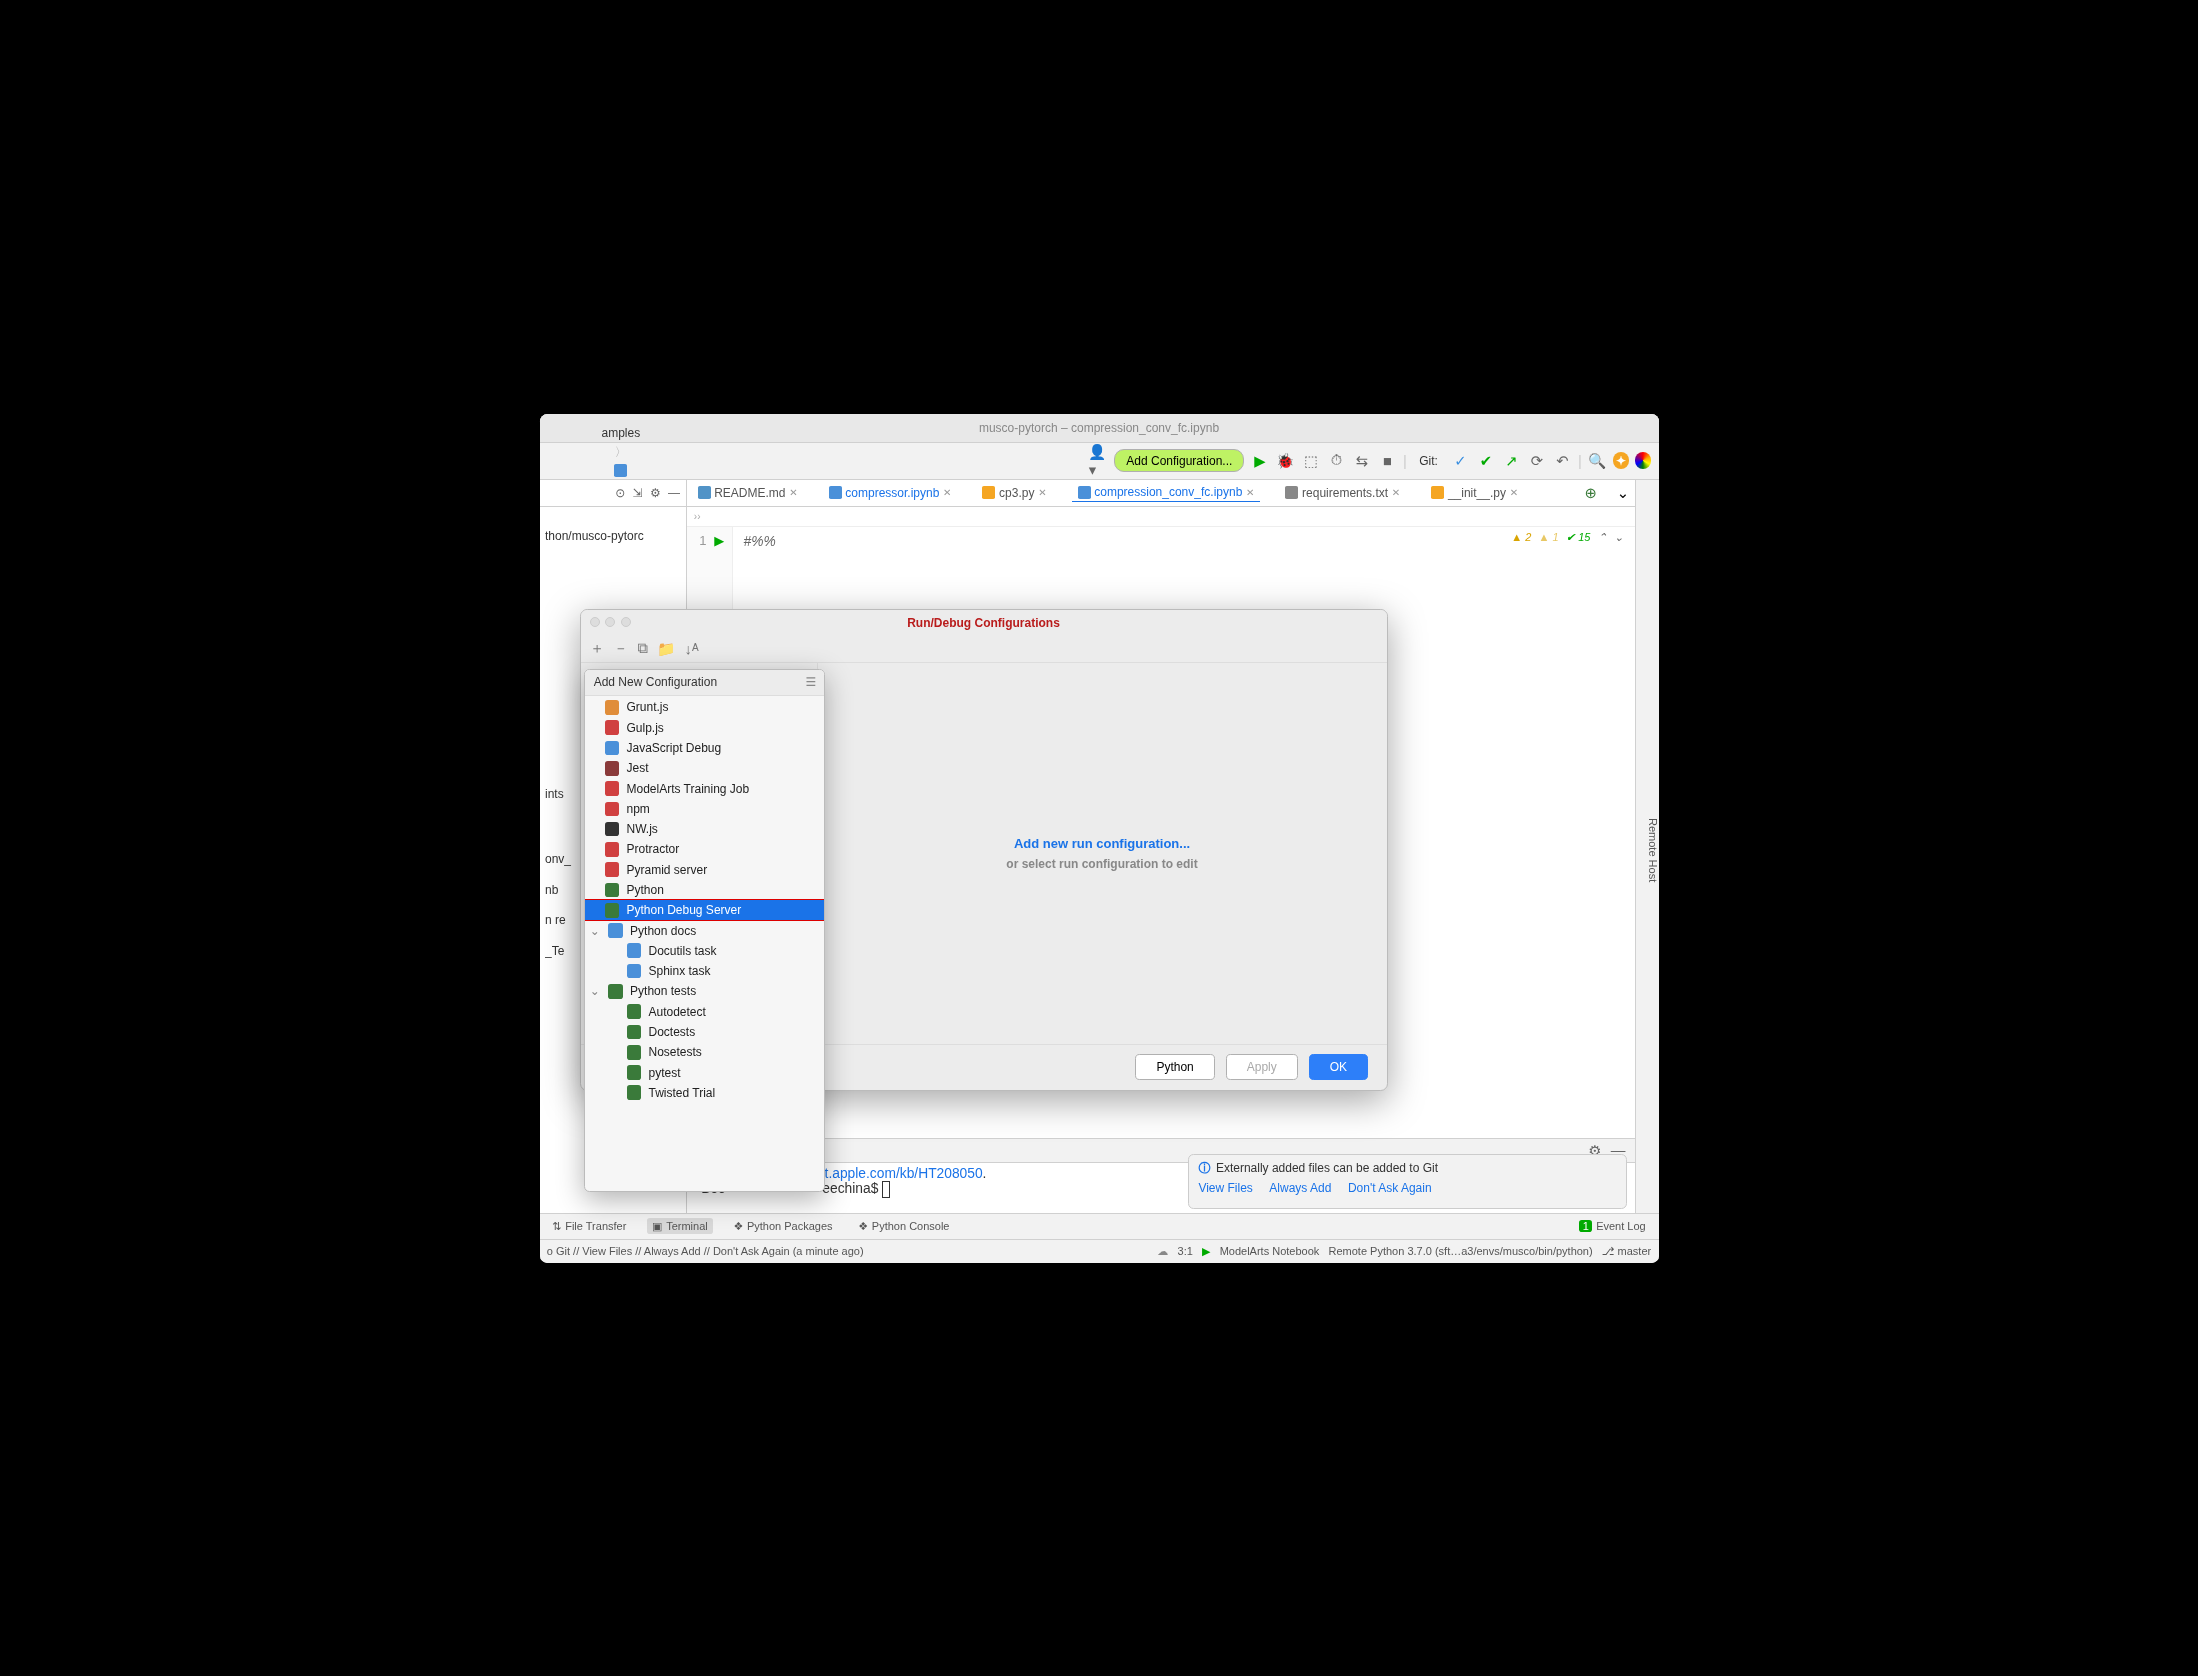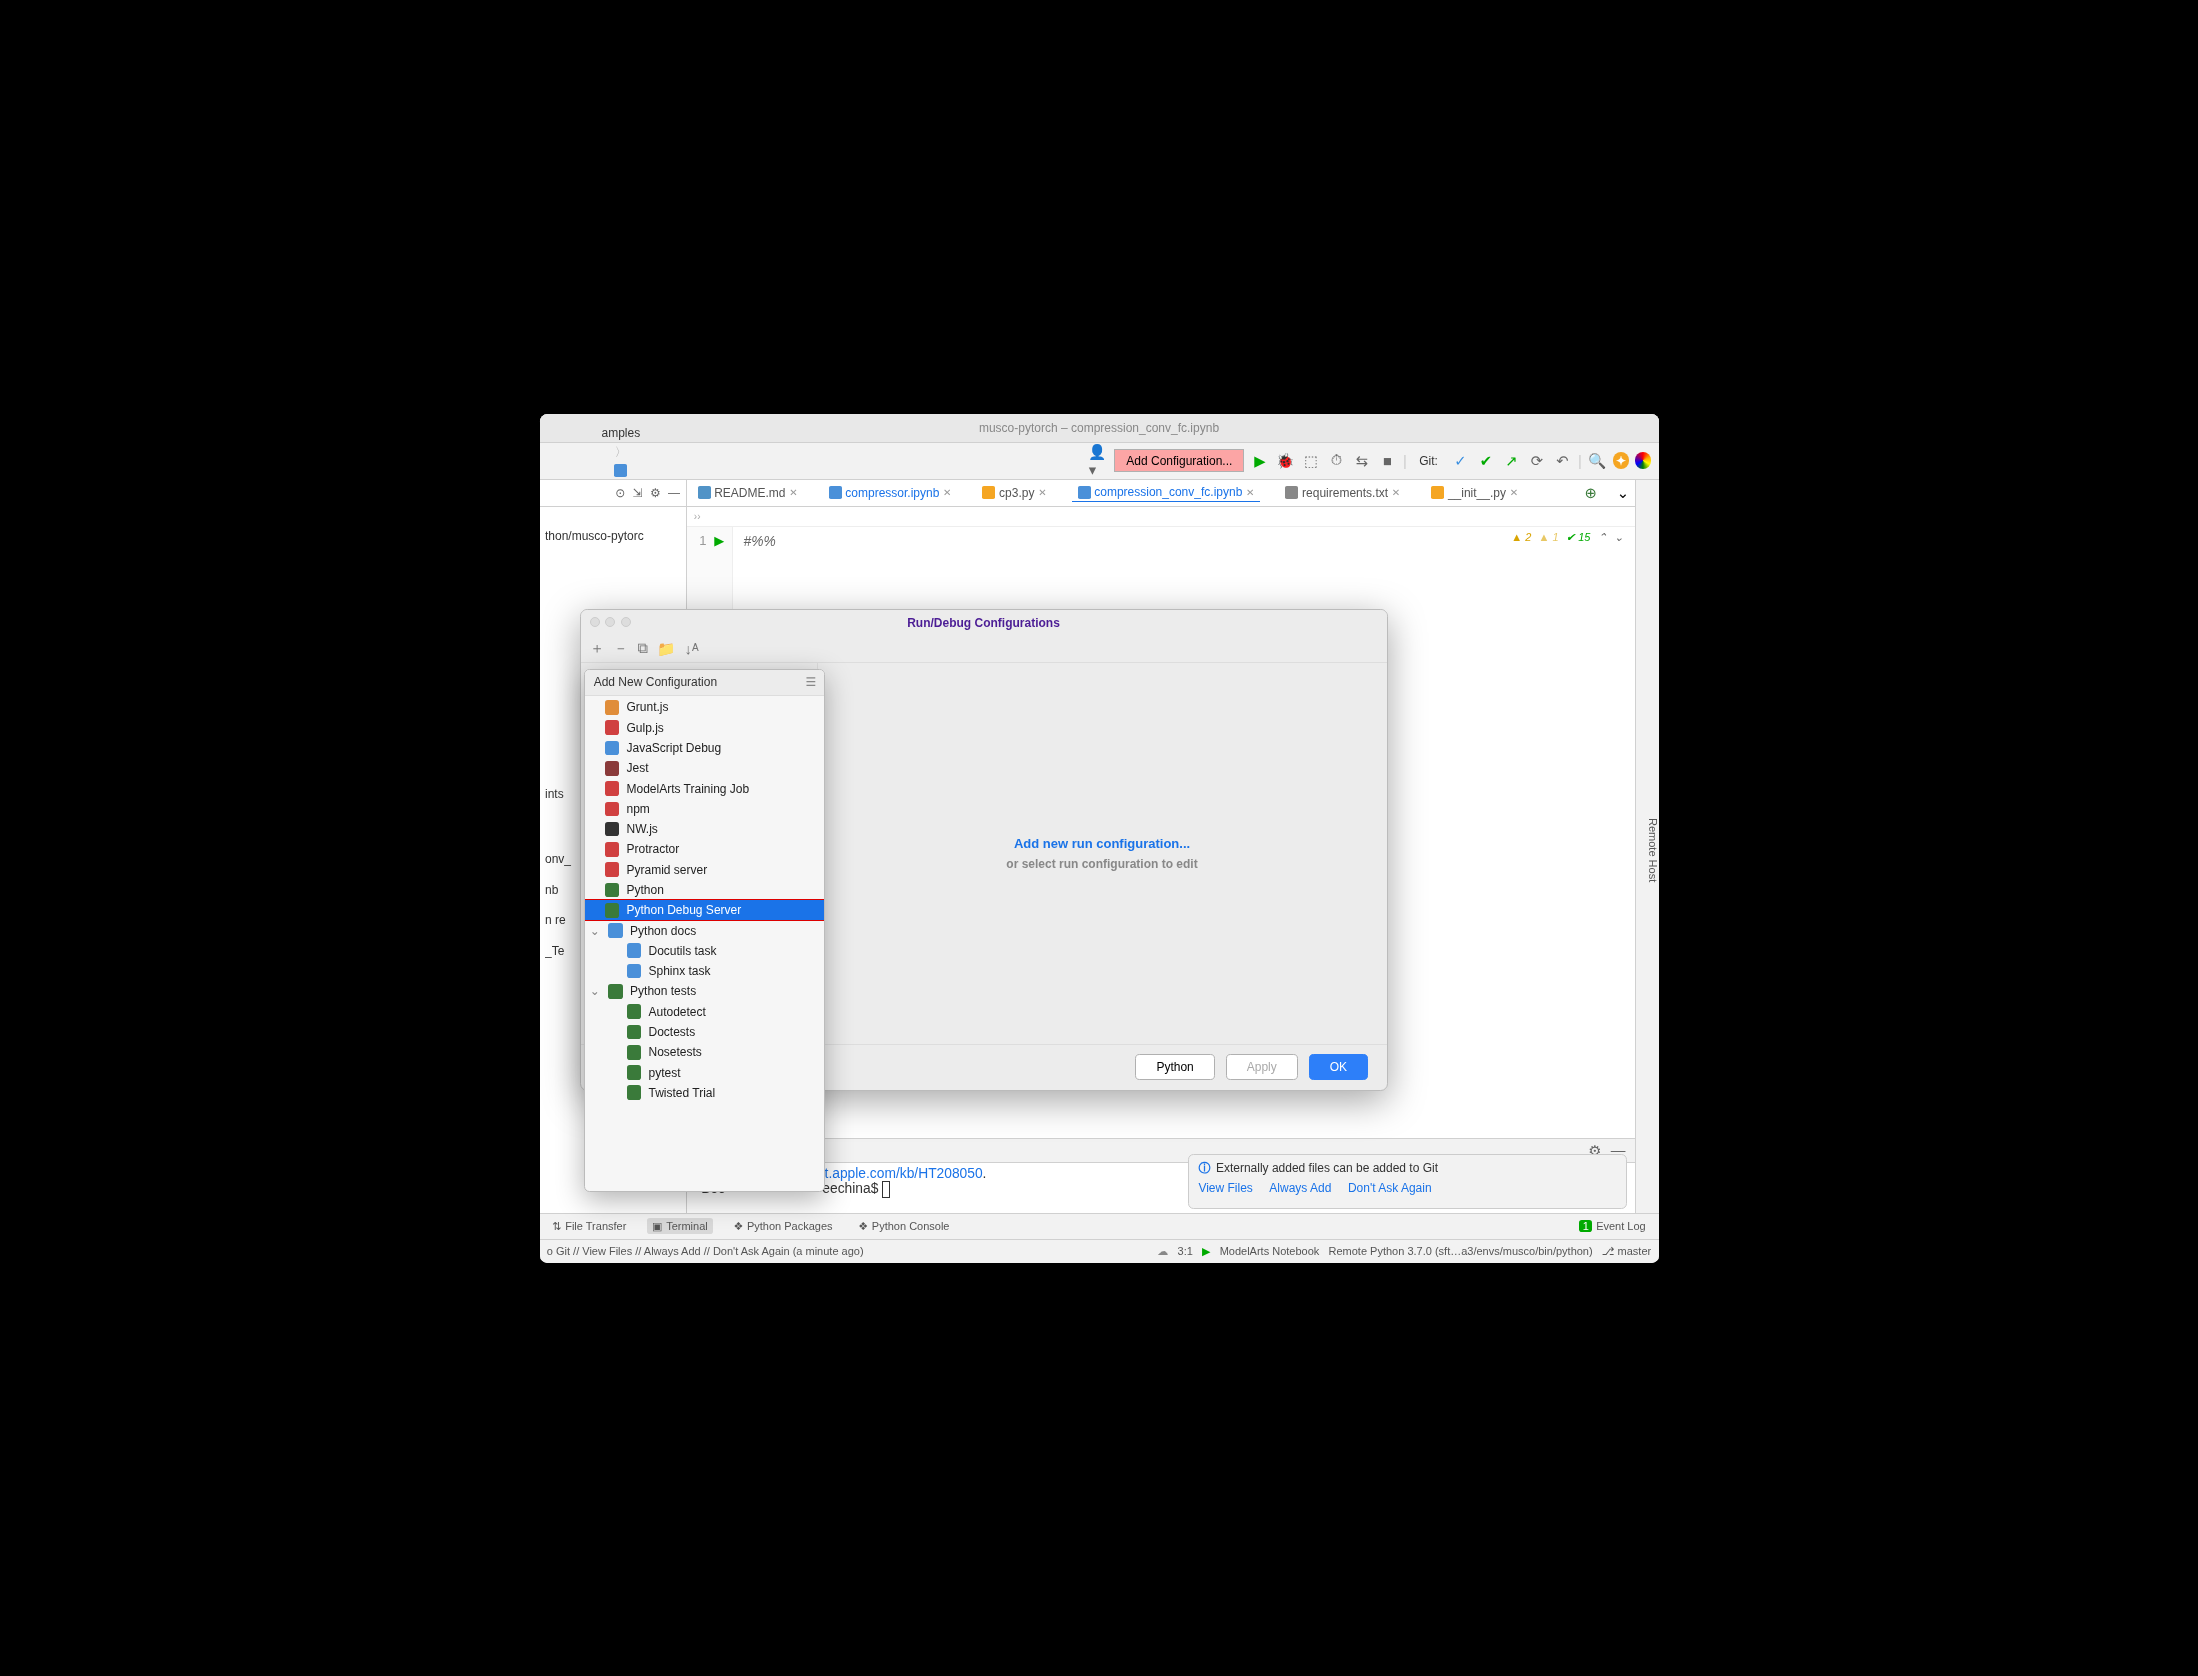--- a/index.html
+++ b/index.html
@@ -5,21 +5,21 @@
 * { margin:0; padding:0; box-sizing:border-box; font-family:-apple-system,BlinkMacSystemFont,"Segoe UI",sans-serif; }
 body { background:#000; display:flex; justify-content:center; align-items:center; min-height:100vh; }
 .frame { width:1141px; height:871px; background:#000; border-radius:18.4px; padding:11px; position:relative; }
 .ide { width:100%; height:100%; background:#f2f2f2; border-radius:7.3px; overflow:hidden; position:relative; display:flex; flex-direction:column; }
 .titlebar { height:29px; background:#e8e8e8; border-bottom:0.9px solid #d0d0d0; display:flex; align-items:center; justify-content:center; font-size:12px; color:#888; }
 .toolbar { height:37px; background:#f2f2f2; border-bottom:0.9px solid #d0d0d0; display:flex; align-items:center; padding:0 7.3px; gap:5.5px; }
 .breadcrumb { display:flex; align-items:center; gap:3.7px; font-size:12px; color:#333;flex-direction:column; }
 .breadcrumb .sep { color:#aaa; }
 .spacer { flex:1; }
 .ticon { width:20px; height:20px; display:flex; align-items:center; justify-content:center; color:#666; }
-.addconf { border:0.9px solid #b0b0b0; background:#fca5a5; border-radius:0; padding:3.7px 11px; font-size:12px; }
+.addconf { border:0.9px solid #b0b0b0; background:#bef264; border-radius:10px; padding:3.7px 11px; font-size:12px; }
 .run { color:#0a0; } .bug { color:#888; } .gitlbl { font-size:12px; color:#333; margin:0 7px; }
 .down { color:#3a8fe0; } .chk { color:#0a0; } .up { color:#0a0; }
 .ycircle { width:16.5px; height:16.5px; border-radius:50%; background:#f5a623; display:flex; align-items:center; justify-content:center; color:#fff; font-size:12px; font-weight:bold; }
 .rainbow { width:16.5px; height:16.5px; border-radius:50%; background:conic-gradient(red,orange,yellow,green,blue,purple,red); }
 .main { flex:1; display:flex; overflow:hidden; }
 .leftcol { width:147px; background:#fff; border-right:0.9px solid #d0d0d0; display:flex; flex-direction:column; font-size:12px; }
 .projhdr { height:27.5px; display:flex; align-items:center; justify-content:flex-end; gap:7.3px; padding:0 5.5px; border-bottom:0.9px solid #d0d0d0; color:#666; }
 .projbody { padding:5.5px; color:#333; flex:1; overflow:hidden; }
 .projbody .line { white-space:nowrap; overflow:hidden; margin:16.5px 0; }
 .editcol { flex:1; display:flex; flex-direction:column; background:#fff; }
@@ -32,21 +32,21 @@
 .bcrumb2 { height:20px; display:flex; align-items:center; padding:0 7.3px; font-size:10px; color:#aaa; border-bottom:0.9px solid #eee; }
 .editor { flex:1; display:flex; position:relative; background:#fff; }
 .gutter { width:46px; background:#fafafa; border-right:0.9px solid #eee; text-align:right; padding:5.5px 7.3px 0 0; color:#999; font-family:Menlo,monospace; font-size:13px; }
 .gutter .playline { color:#0a0; }
 .code { flex:1; padding:5.5px 11px; font-family:Menlo,monospace; font-size:13.8px; color:#666; font-style:italic; position:relative; }
 .insp { position:absolute; top:3.7px; right:11px; display:flex; gap:7.3px; align-items:center; font-size:11px; }
 .insp .warn { color:#d9a400; } .insp .ok { color:#0a0; } .insp .up2 { color:#666; }
 .rightbar { width:24px; background:#f2f2f2; border-left:0.9px solid #d0d0d0; display:flex; flex-direction:column; align-items:center; padding-top:7.3px; gap:11px; writing-mode:vertical-rl; font-size:11px; color:#555; }
 .rightbar .item { display:flex; align-items:center; gap:3.7px; }
 .modal { position:absolute; top:195px; left:40px; width:808px; height:482px; background:#ececec; border:0.9px solid #bbb; border-radius:7.3px; box-shadow:0 9.2px 37px rgba(0,0,0,.35); display:flex; flex-direction:column; overflow:hidden; }
-.mtitle { height:26px; display:flex; align-items:center; justify-content:center; font-size:12px; font-weight:600; color:#4c1d95; background:#ececec; }
+.mtitle { height:26px; display:flex; align-items:center; justify-content:center; font-size:12px; font-weight:600; color:#b91c1c; background:#ececec; }
 .mtitle .dots { position:absolute; left:9.2px; top:7.3px; display:flex; gap:5.5px; }
 .mtitle .dot { width:10px; height:10px; border-radius:50%; background:#ddd; border:0.9px solid #ccc; }
 .mtools { height:27.5px; background:#ececec; display:flex; align-items:center; padding:0 9.2px; gap:9.2px; color:#777; border-bottom:0.9px solid #ddd; }
 .mbody { flex:1; display:flex;font-weight:bold; }
 .mleft { width:237px; background:#ececec; border-right:0.9px solid #ddd; position:relative; }
 .mright { flex:1; display:flex; flex-direction:column; align-items:center; justify-content:center; background:#ececec; }
 .mright .addlink { color:#1a73e8; font-size:13px; margin-bottom:5.5px; }
 .mright .sublink { color:#888; font-size:12px; }
 .mbuttons { height:46px; display:flex; align-items:center; justify-content:flex-end; gap:11px; padding:0 18.4px; border-top:0.9px solid #ddd; }
 .btn { padding:4.6px 20px; border-radius:4.6px; font-size:12px; border:0.9px solid #b0b0b0; background:#fff; }

